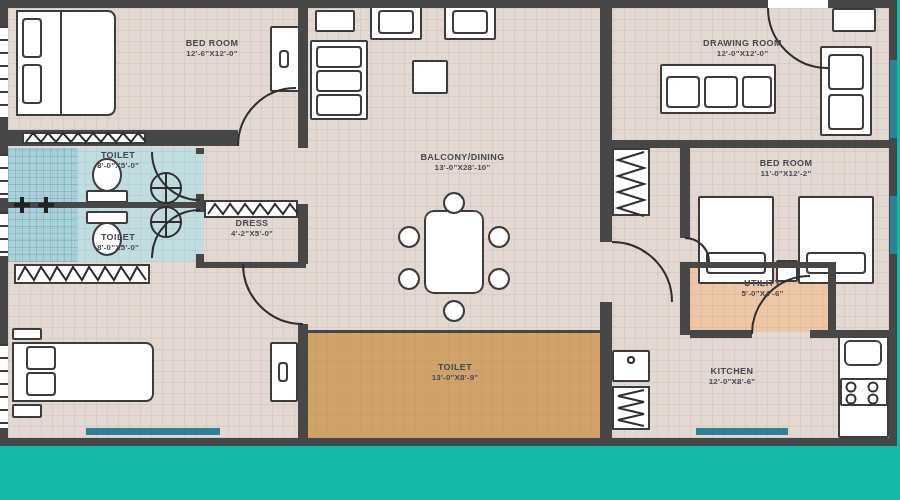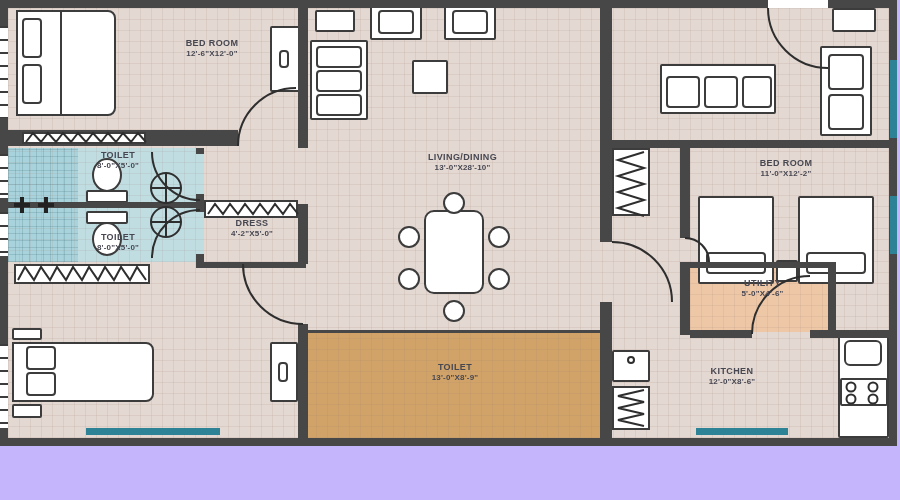--- a/index.html
+++ b/index.html
@@ -1,16 +1,16 @@
 <!DOCTYPE html>
 <html><head>
 <meta charset="utf-8">
 <style>
   html,body{margin:0;padding:0;background:#fff;}
-  .stage{position:relative;width:900px;height:500px;background:#c4b5fd;overflow:hidden;
+  .stage{position:relative;width:900px;height:500px;background:#14b8a6;overflow:hidden;
          font-family:"Liberation Sans",sans-serif;}
   .plan{position:absolute;left:0;top:0;width:897px;height:446px;background:#fff;}
   .abs{position:absolute;box-sizing:border-box;}
   .floor{background:#e3d8d2;z-index:1;}
   .tile-toilet{background:#c0dde2;z-index:1;}
   .tile-shower{background:#a9d3dc;z-index:1;
     background-image:repeating-linear-gradient(0deg,rgba(40,90,100,.18) 0 1px,transparent 1px 7px),
                      repeating-linear-gradient(90deg,rgba(40,90,100,.18) 0 1px,transparent 1px 7px);}
   .tile-balcony{background:#d1a368;z-index:1;}
   .tile-utility{background:#eec7a7;z-index:1;}
@@ -176,30 +176,34 @@
     <g stroke="#222" stroke-width="4" fill="none">
       <path d="M14 205 H30 M22 197 V213"></path>
       <path d="M38 205 H54 M46 197 V213"></path>
     </g>
   </svg>
 
   <div class="rlabel" style="left:132px;top:38px;width:160px;">
     <div class="rname">BED ROOM</div>
     <div class="rdims">12'-6"X12'-0"</div>
   </div>
+  <div class="rlabel" style="left:660px;top:38px;width:165px;">
+    <div class="rname">DRAWING ROOM</div>
+    <div class="rdims">12'-0"X12'-0"</div>
+  </div>
   <div class="rlabel" style="left:78px;top:150px;width:80px;">
     <div class="rname">TOILET</div>
     <div class="rdims">8'-0"X5'-0"</div>
   </div>
   <div class="rlabel" style="left:78px;top:232px;width:80px;">
     <div class="rname">TOILET</div>
     <div class="rdims">8'-0"X5'-0"</div>
   </div>
   <div class="rlabel" style="left:380px;top:152px;width:165px;">
-    <div class="rname">LIVING/DINING</div>
+    <div class="rname">BALCONY/DINING</div>
     <div class="rdims">13'-0"X28'-10"</div>
   </div>
   <div class="rlabel" style="left:706px;top:158px;width:160px;">
     <div class="rname">BED ROOM</div>
     <div class="rdims">11'-0"X12'-2"</div>
   </div>
   <div class="rlabel" style="left:207px;top:218px;width:90px;">
     <div class="rname">DRESS</div>
     <div class="rdims">4'-2"X5'-0"</div>
   </div>

